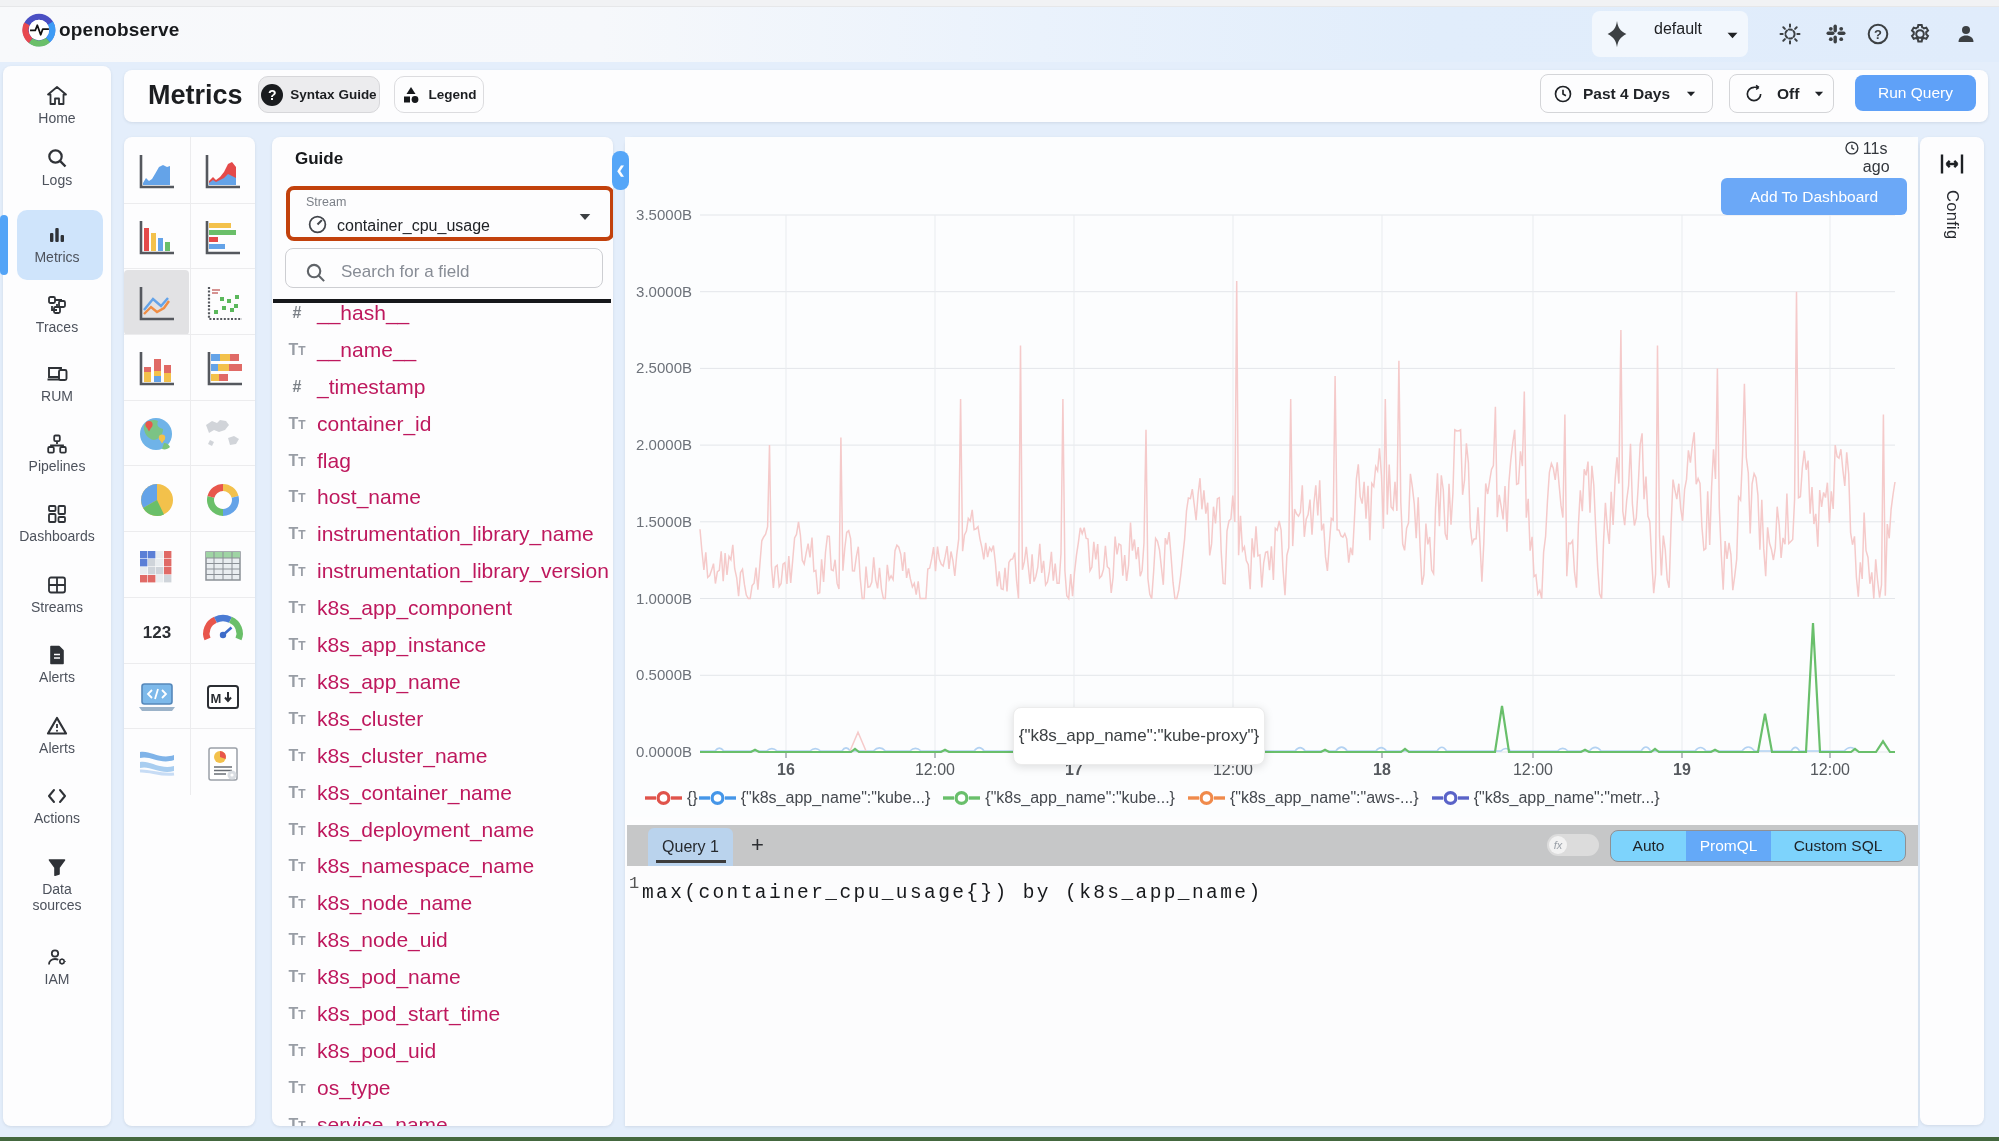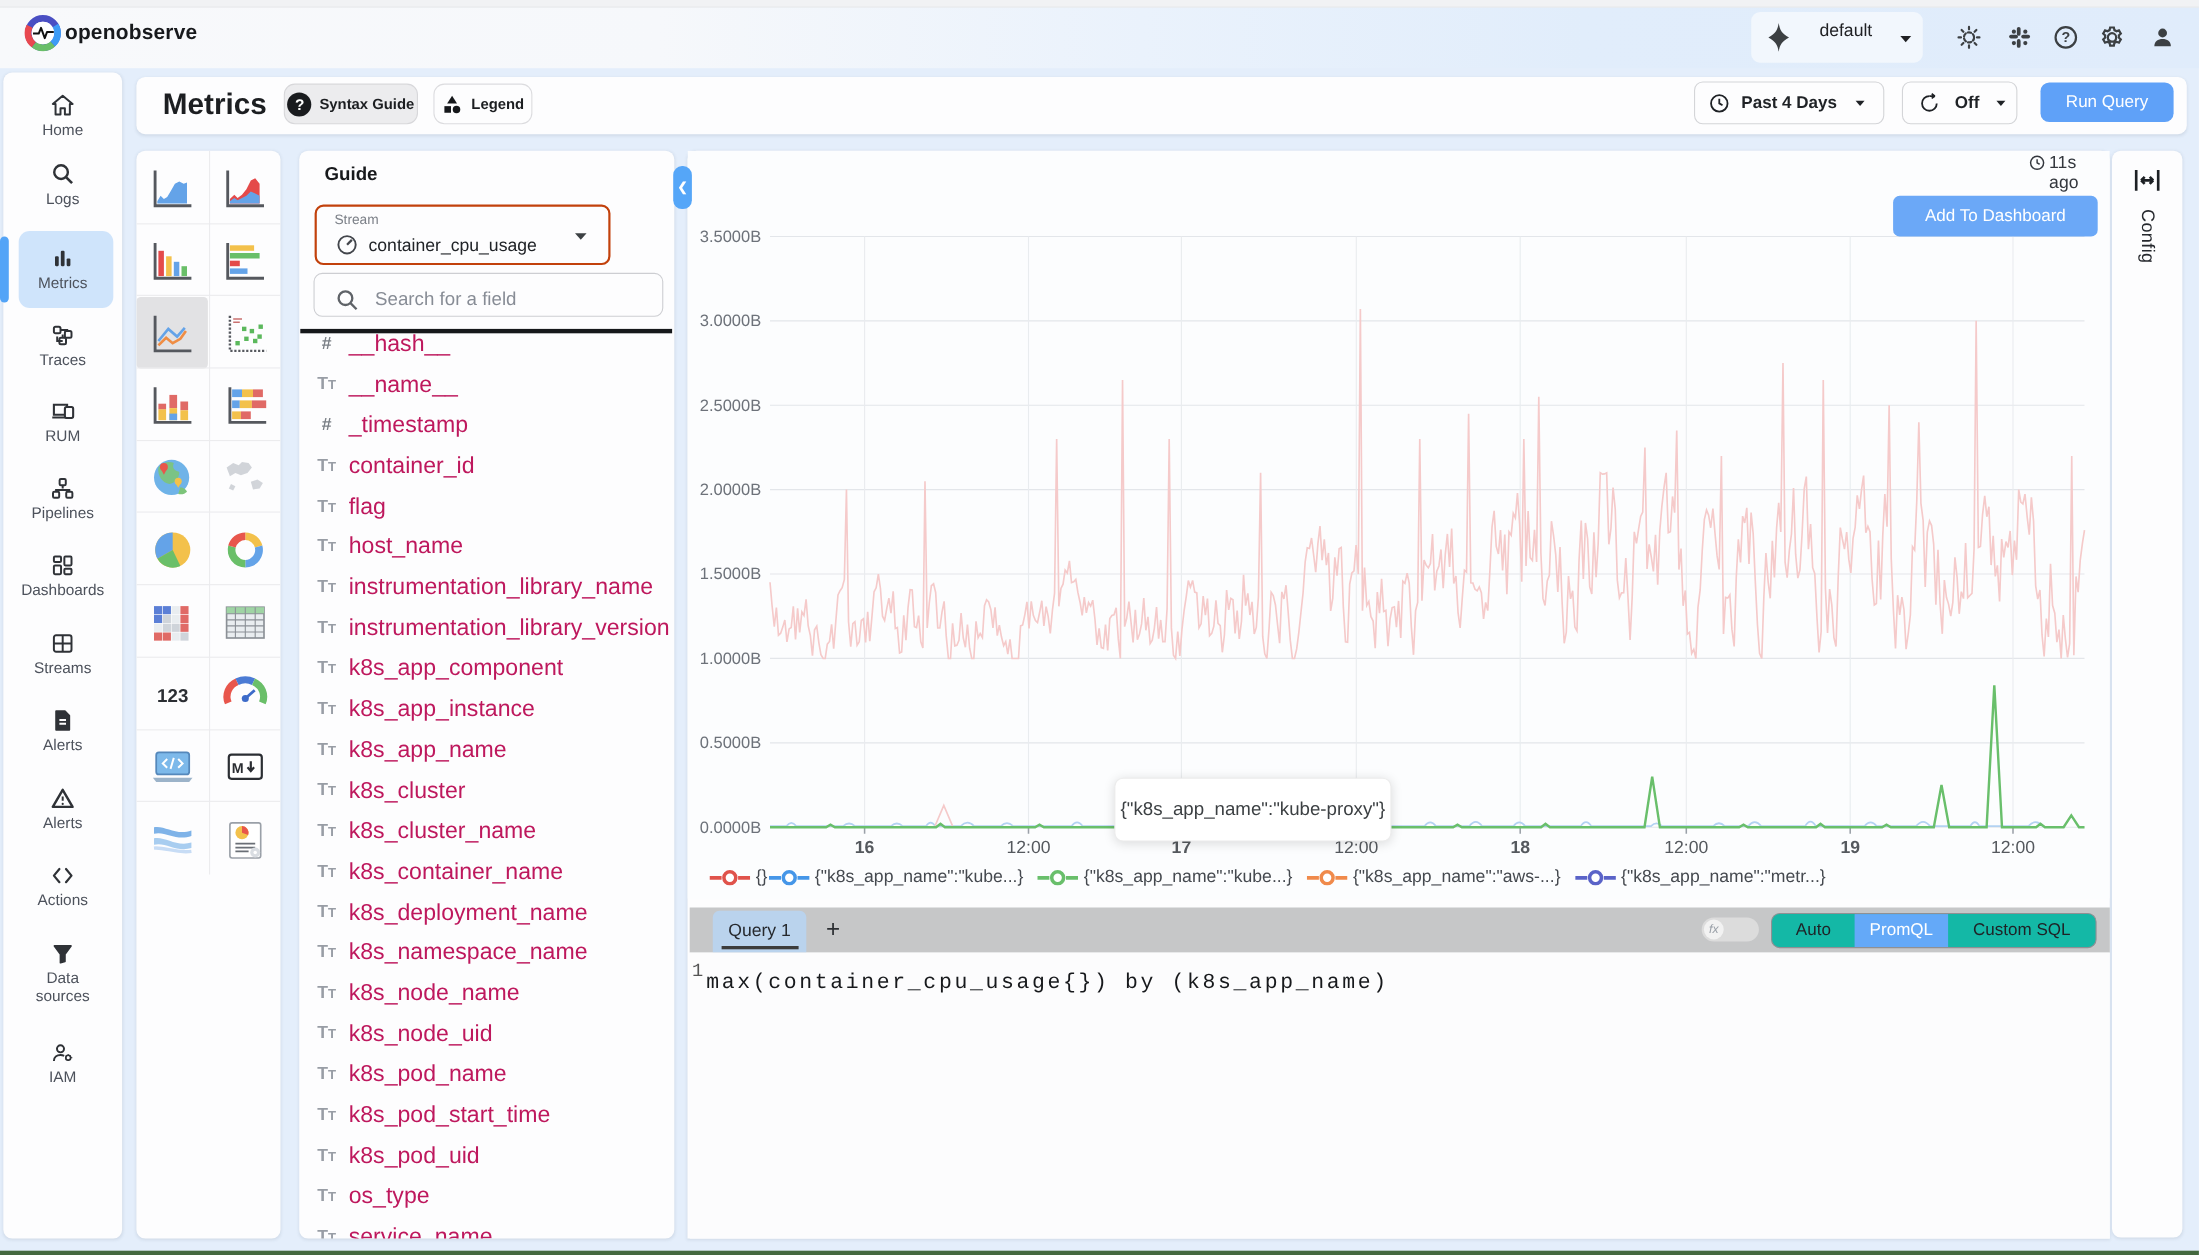--- a/index.html
+++ b/index.html
@@ -31,42 +31,42 @@
 #off-pill { position:absolute; left:1605px; top:4px; width:105px; height:39px; border:1px solid #d4d5d8; border-radius:8px; background:#fdfdfe; display:flex; align-items:center; }
 #btn-run { left:1731px; top:5px; width:121px; height:36px; background:#5fa1f8; color:#fff; font-weight:normal; font-size:15.5px; border-radius:8px; }
 
 #ctypes { left:124px; top:137px; width:131px; height:989px; overflow:hidden; }
 .ct-cell { position:absolute; width:65px; height:65px; display:flex; align-items:center; justify-content:center; }
 .ct-sel { background:#e2e2e4; border-radius:4px; }
 .ct-grid { position:absolute; background:#ececee; }
 
 #fields { left:272px; top:137px; width:341px; height:989px; overflow:hidden; }
 #fields-title { position:absolute; left:23px; top:12px; font-size:17px; font-weight:bold; color:#17191c; }
-#stream-box { position:absolute; left:14px; top:49px; width:269px; height:55px; border:2px solid #c2410c; border-radius:8px; }
+#stream-box { position:absolute; left:14px; top:49px; width:328px; height:55px; border:4px solid #c2410c; border-radius:8px; }
 #search-box { position:absolute; left:13px; top:111px; width:318px; height:40px; border:1px solid #cdced2; border-radius:8px; }
 #fdivider { position:absolute; left:1px; top:162px; width:338px; height:3.5px; background:#16181b; }
 .frow { position:absolute; left:0; width:341px; height:36.5px; display:flex; align-items:center; }
 .ficon { width:22px; margin-left:14px; color:#989da5; font-size:16px; font-weight:bold; text-align:center; flex:none; }
 .fname { margin-left:9px; font-size:21px; color:#be185d; }
 
 #chart { left:625px; top:137px; width:1293px; height:989px; border-radius:8px 8px 0 0; }
 #ago { position:absolute; z-index:3; left:1219px; top:3px; font-size:16px; color:#33373d; display:flex; align-items:flex-start; gap:3px; }
 #btn-add { position:absolute; z-index:3; left:1096px; top:41px; width:186px; height:37px; background:#6ba8f7; color:#fff; font-size:15.5px; border-radius:6px; display:flex; align-items:center; justify-content:center; }
 #plot { position:absolute; left:0; top:0; }
 #legend { position:absolute; left:20px; top:649px; width:1280px; height:24px; display:flex; align-items:center; font-size:16px; color:#45494f; }
 .lg-marker { width:37px; height:14px; flex:none; margin-right:5px; }
 #tooltip { position:absolute; left:388px; top:570px; width:252px; height:58px; background:#fff; border:1px solid #ececec; border-radius:8px; box-shadow:0 2px 10px rgba(0,0,0,.13); display:flex; align-items:center; justify-content:center; font-size:17px; color:#3c4043; }
 
 #qbar { position:absolute; left:2px; top:688px; width:1291px; height:41px; background:#c6c7c8; }
 #qtab { position:absolute; left:21px; top:3px; width:85px; height:38px; background:#bad3ed; border-radius:6px 6px 0 0; font-size:16px; color:#26292e; display:flex; align-items:center; justify-content:center; }
 #qtab-ind { position:absolute; left:29px; top:35px; width:70px; height:3px; background:#3c3c3c; }
 #qplus { position:absolute; left:124px; top:7px; font-size:22px; color:#2c2f33; }
 #fx { position:absolute; left:920px; top:9px; width:52px; height:22px; background:#dcdcdc; border-radius:11px; }
 #fx .knob { position:absolute; left:2px; top:2px; width:18px; height:18px; border-radius:50%; background:#f2f2f2; color:#9aa0a8; font-size:11px; font-style:italic; display:flex; align-items:center; justify-content:center; }
-#qmode { position:absolute; left:983px; top:5px; height:32px; display:flex; border:1px solid #8f9094; border-radius:8px; overflow:hidden; background:#14b8a6; }
+#qmode { position:absolute; left:983px; top:5px; height:32px; display:flex; border:1px solid #8f9094; border-radius:8px; overflow:hidden; background:#7dd3fc; }
 .qm { display:flex; align-items:center; justify-content:center; font-size:15.5px; color:#1f2226; }
 .qm1{width:75px}.qm2{width:85px}.qm3{width:134px}
 .qm.sel { background:#64a9f8; color:#fff; }
 #qeditor { position:absolute; left:2px; top:729px; width:1291px; height:260px; background:#fcfcfd; font-family:"Liberation Mono", monospace; font-size:19.5px; color:#17191c; }
 #qeditor .ln { position:absolute; left:2px; top:8px; color:#555; font-size:17px; }
 #qeditor .code { position:absolute; left:15px; top:16px; letter-spacing:2.4px; }
 
 #config { left:1920px; top:137px; width:64px; height:988px; }
 #cfg-label { position:absolute; left:50%; top:53px; transform:translateX(-50%); writing-mode:vertical-rl; font-size:16.5px; color:#26292e; letter-spacing:.3px; }
 #collapse { position:absolute; left:612px; top:151px; width:17px; height:39px; background:#55a6f8; border-radius:8px; z-index:5; color:#fff; font-size:11px; font-weight:bold; display:flex; align-items:center; justify-content:center; }

